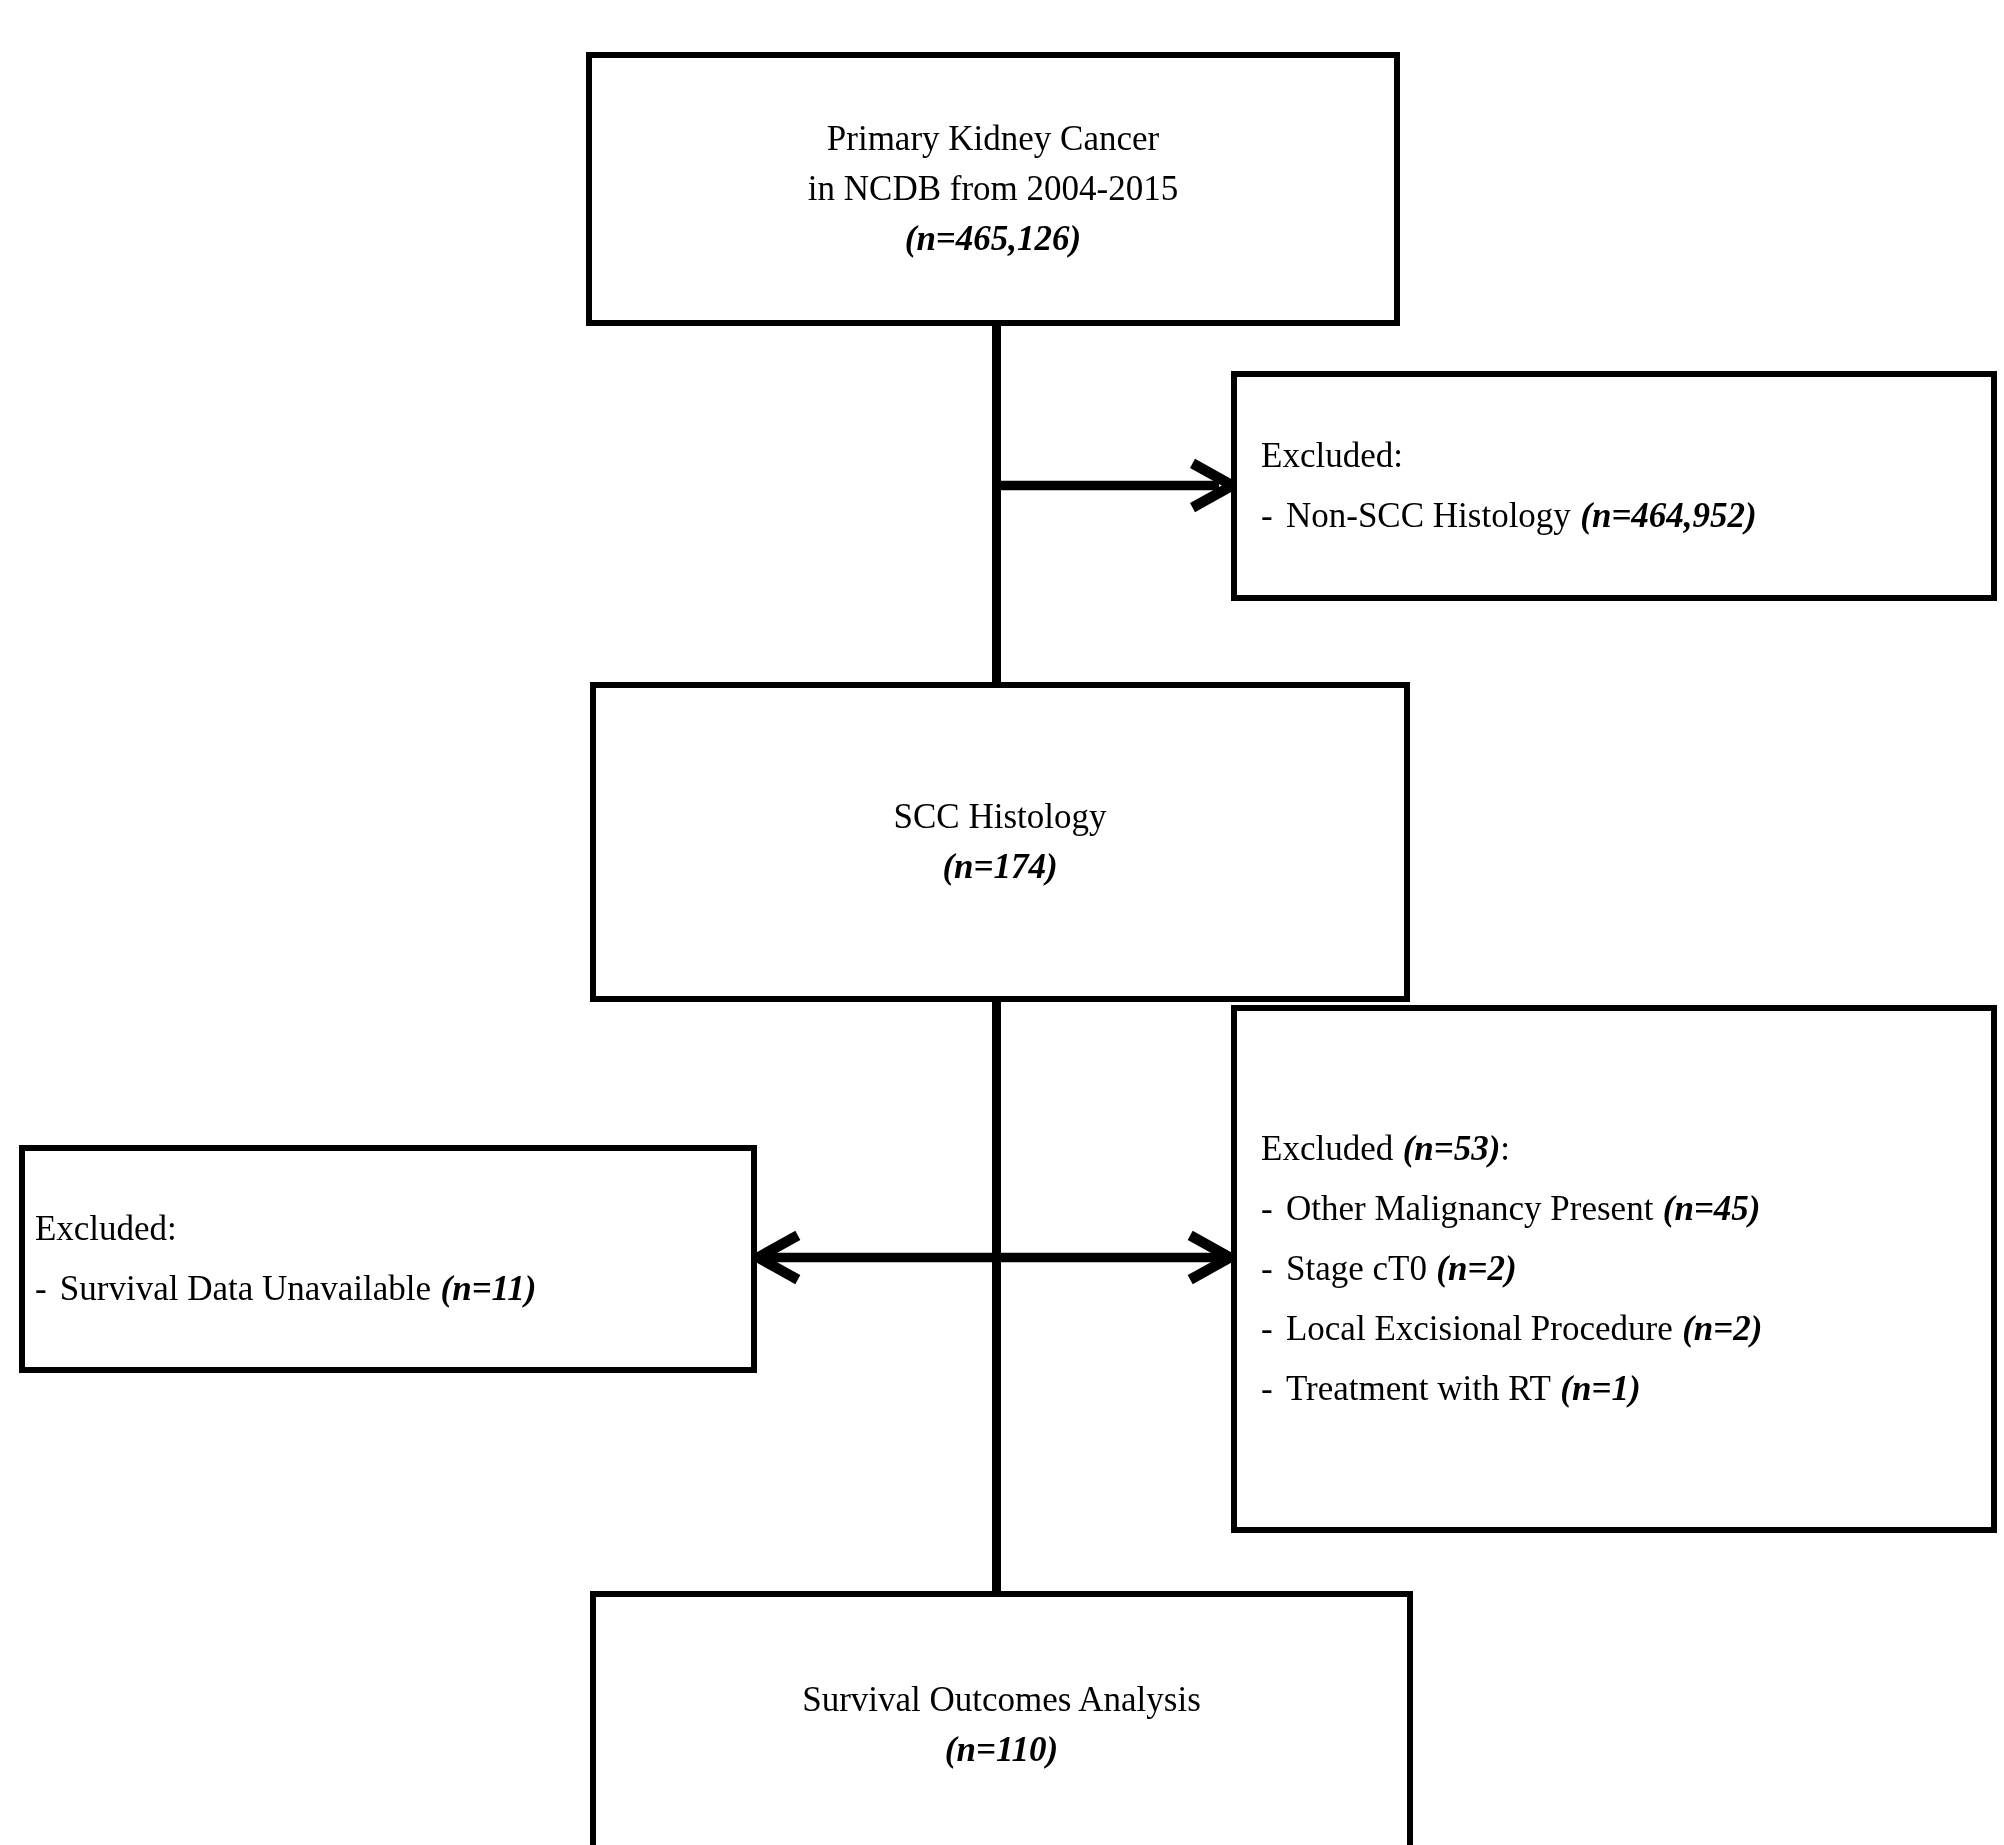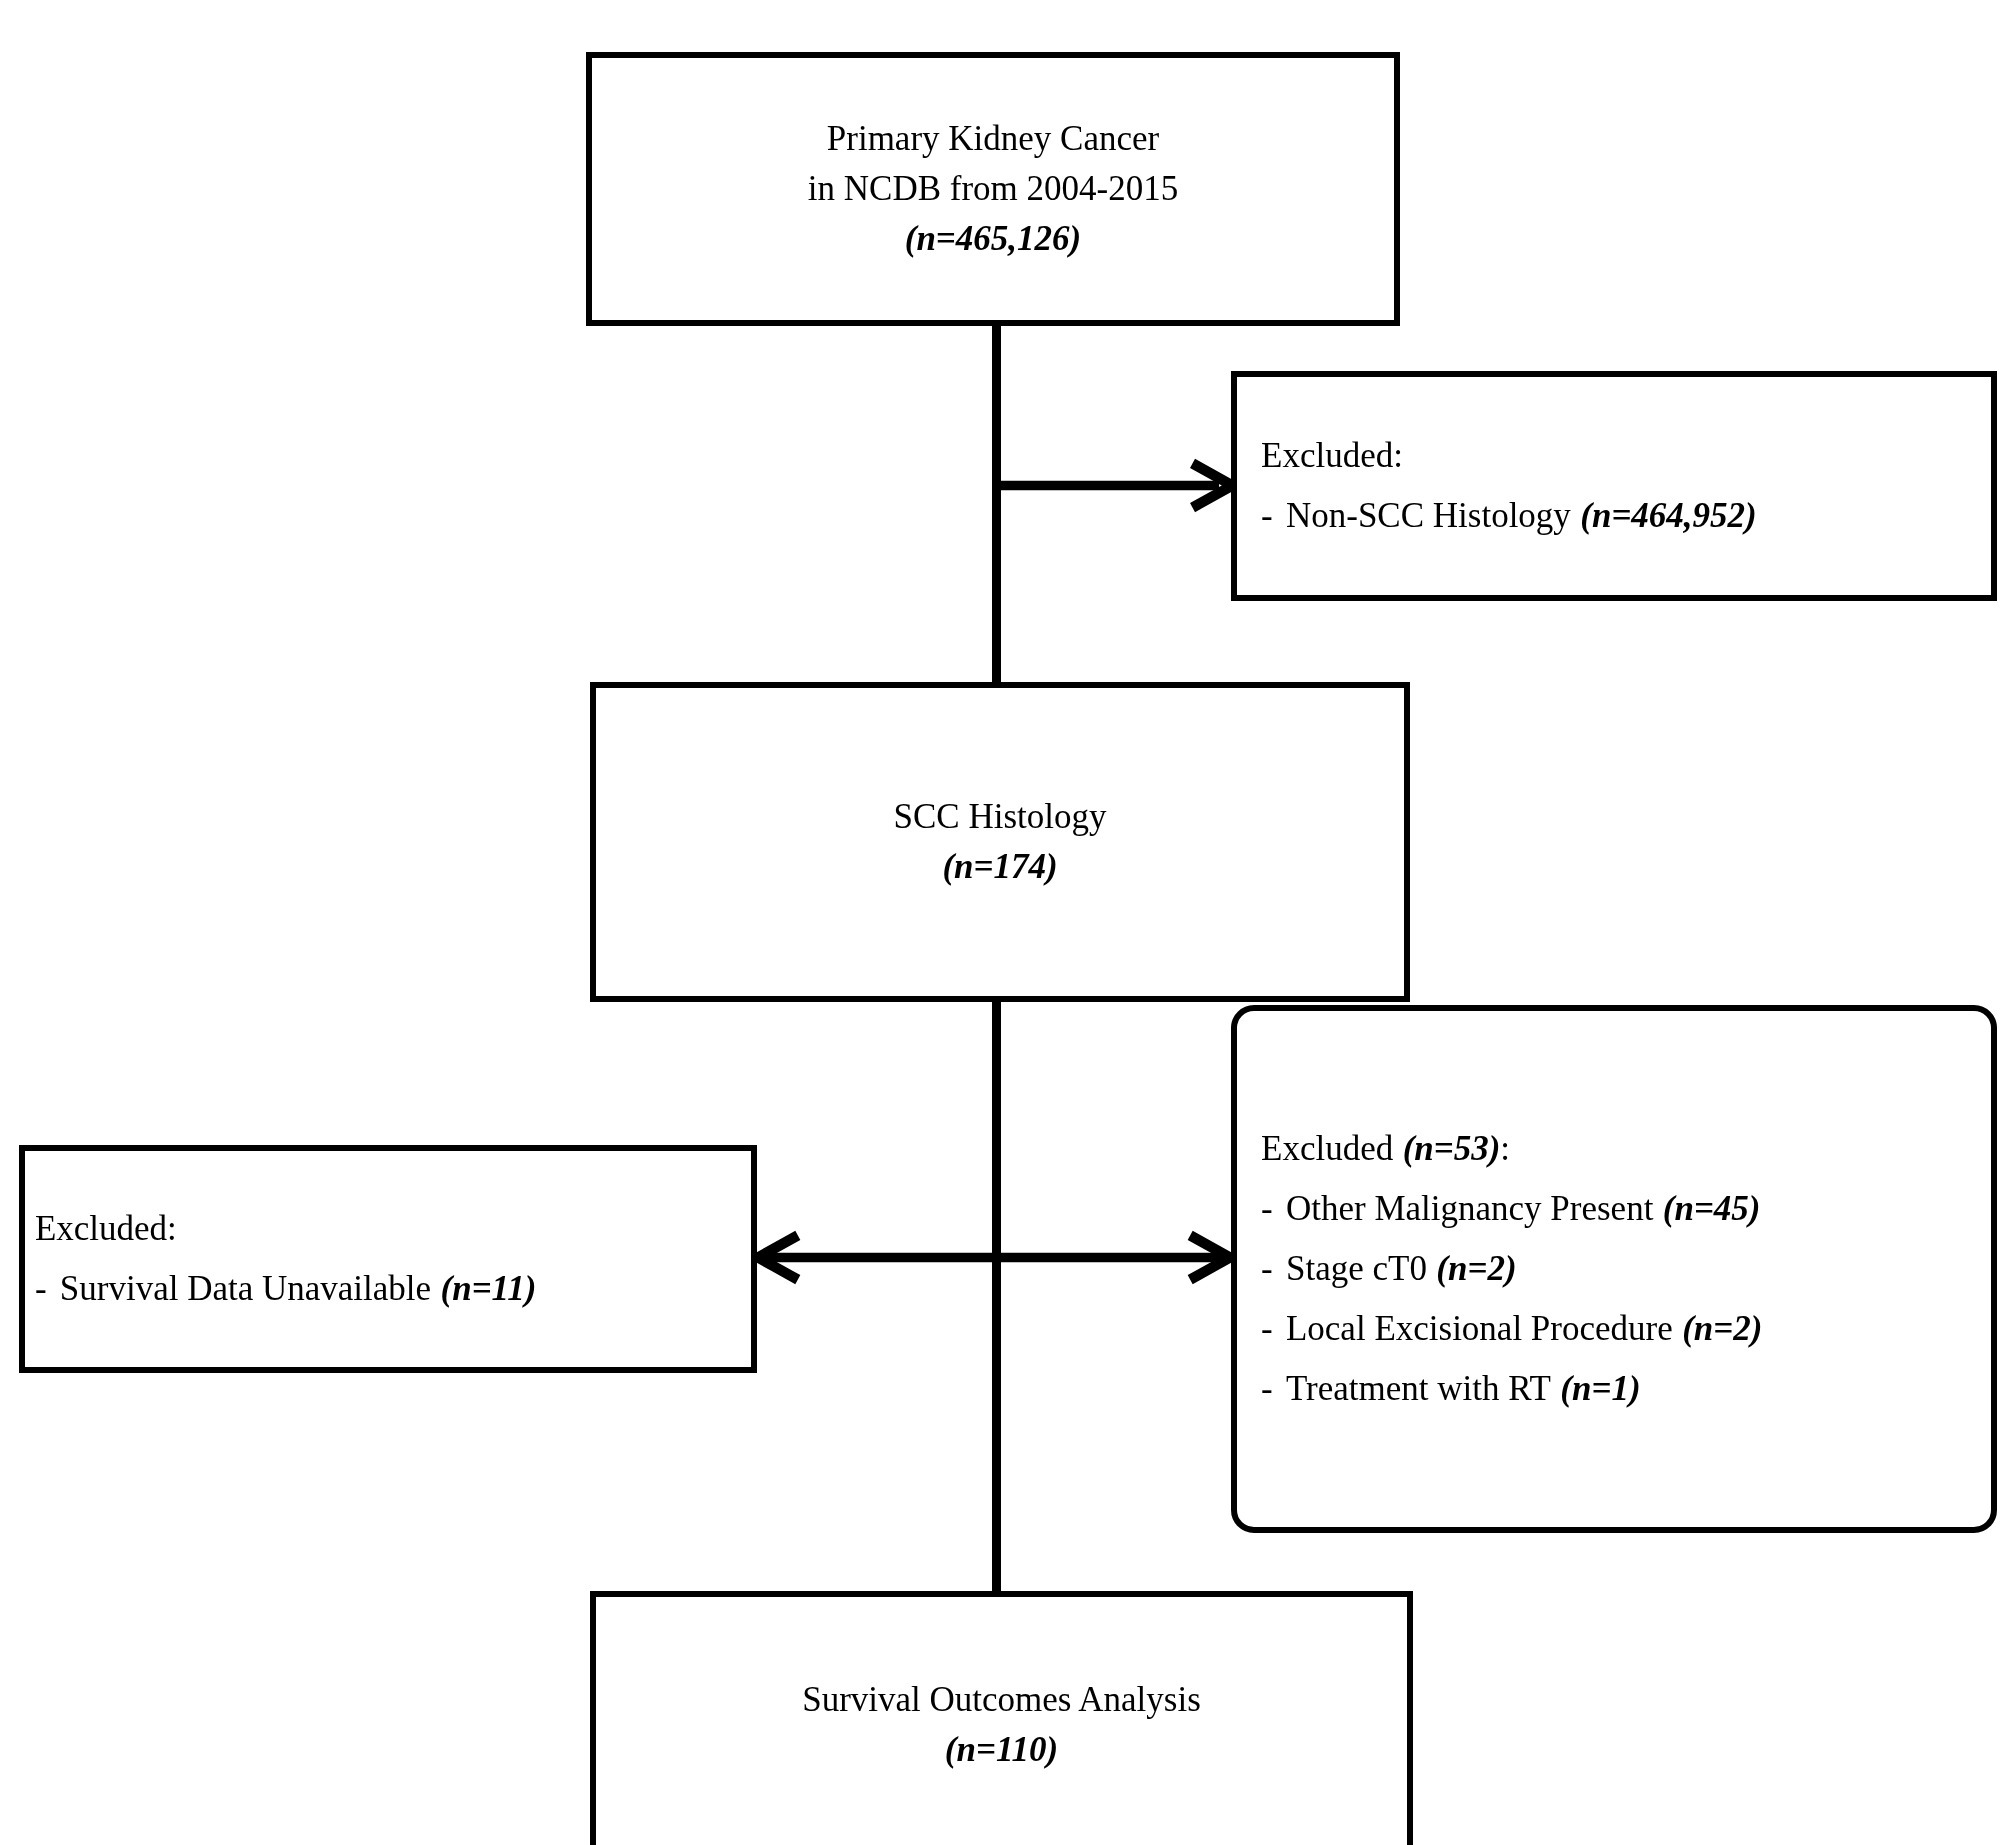--- a/index.html
+++ b/index.html
@@ -78,21 +78,21 @@
   <div class="box centered" style="left:590px; top:682px; width:820px; height:320px;">
     <div>SCC Histology</div>
     <div class="count">(n=174)</div>
   </div>
 
   <div class="box listy pad-sm" style="left:18.5px; top:1145px; width:738px; height:228px;">
     <div>Excluded:</div>
     <div><span class="bullet">-</span><span>Survival Data Unavailable</span><span class="count inline-count">(n=11)</span></div>
   </div>
 
-  <div class="box listy pad-lg" style="left:1231px; top:1005px; width:766px; height:528px;border-radius:23px;">
+  <div class="box listy pad-lg" style="left:1231px; top:1005px; width:766px; height:528px;">
     <div><span>Excluded</span><span class="count inline-count">(n=53)</span><span>:</span></div>
     <div><span class="bullet">-</span><span>Other Malignancy Present</span><span class="count inline-count">(n=45)</span></div>
     <div><span class="bullet">-</span><span>Stage cT0</span><span class="count inline-count">(n=2)</span></div>
     <div><span class="bullet">-</span><span>Local Excisional Procedure</span><span class="count inline-count">(n=2)</span></div>
     <div><span class="bullet">-</span><span>Treatment with RT</span><span class="count inline-count">(n=1)</span></div>
   </div>
 
   <div class="box centered" style="left:590px; top:1591px; width:823px; height:268px;">
     <div>Survival Outcomes Analysis</div>
     <div class="count">(n=110)</div>

